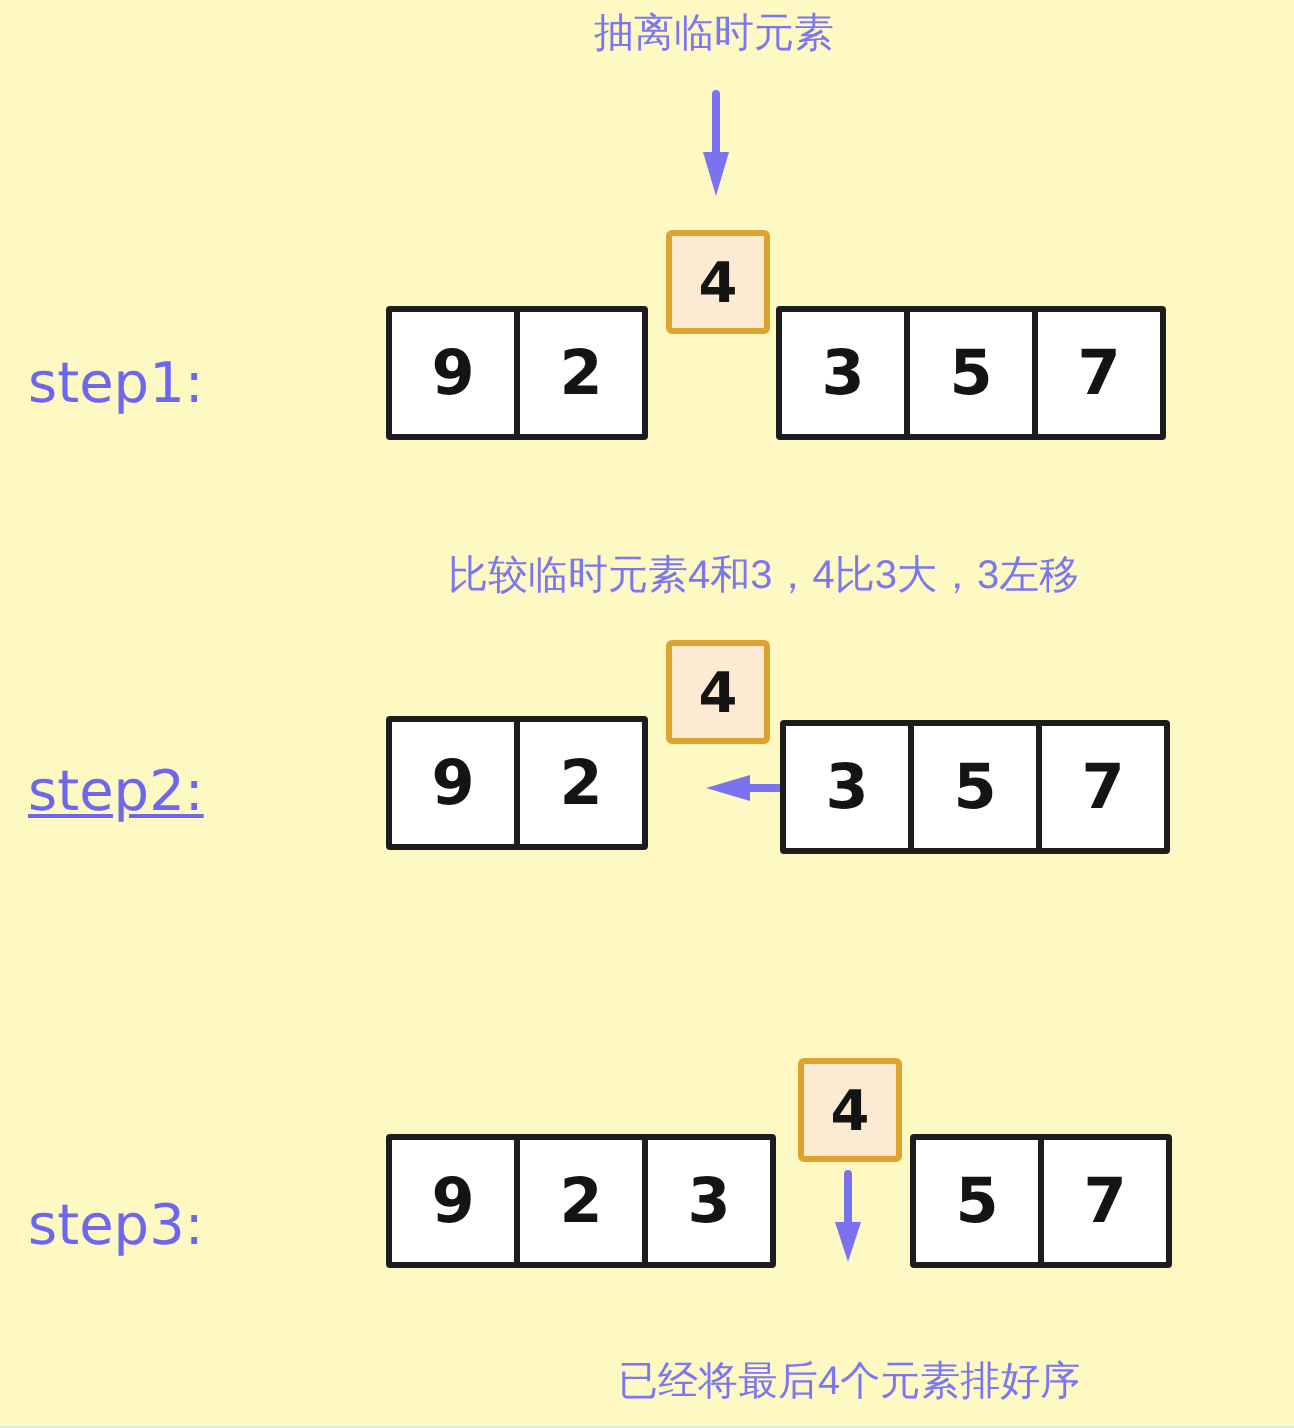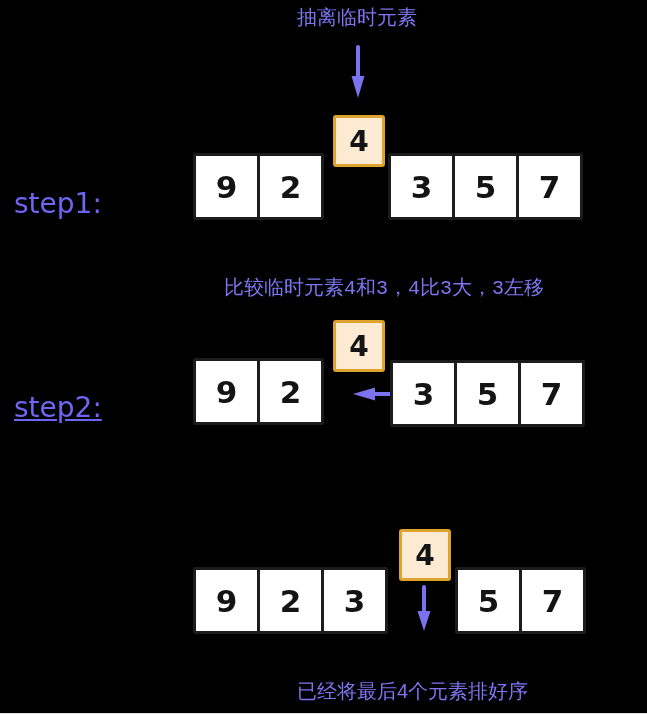--- a/index.html
+++ b/index.html
@@ -1,19 +1,19 @@
 <!DOCTYPE html>
 <html><head>
 <meta charset="utf-8">
 <style>
   html,body { margin:0; padding:0; background:#ffffff; }
   .page {
     position:relative;
     width:647px; height:714px;
-    background:#000000;
+    background:#fef9c3;
     border-bottom:1px solid #e3e3e3;
     box-sizing:border-box;
     overflow:hidden;
     font-family:"Liberation Sans", sans-serif;
   }
   .cn {
     position:absolute;
     font-size:20px;
     line-height:23px;
     color:#7b76f1;
@@ -22,21 +22,20 @@
   }
   .step-label {
     position:absolute;
     left:14px;
     font-size:28px;
     line-height:30px;
     font-weight:500;
     color:#6d66f0;
     font-family:"DejaVu Sans", sans-serif;
     white-space:nowrap;
-    margin-top:12px;
   }
   .group { position:absolute; display:flex; }
   .cell {
     width:67px; height:67px;
     box-sizing:border-box;
     border:3px solid #1c1c1c;
     border-radius:2px;
     background:#ffffff;
     display:flex; align-items:center; justify-content:center;
     font-family:"DejaVu Sans", sans-serif;
@@ -72,49 +71,50 @@
     <div class="cell">9</div>
     <div class="cell">2</div>
   </div>
   <div class="temp" style="left:333px; top:115px;">4</div>
   <div class="group" style="left:388px; top:153px;">
     <div class="cell">3</div>
     <div class="cell">5</div>
     <div class="cell">7</div>
   </div>
 
-  <div class="cn" style="left:224px; top:277px;font-family:Liberation Mono, monospace;">比较临时元素4和3，4比3大，3左移</div>
+  <div class="cn" style="left:224px; top:277px;">比较临时元素4和3，4比3大，3左移</div>
 
   <div class="step-label" style="top:381px;text-decoration:underline;">step2:</div>
   <div class="group" style="left:193px; top:358px;">
     <div class="cell">9</div>
     <div class="cell">2</div>
   </div>
   <div class="temp" style="left:333px; top:320px;">4</div>
   <svg class="arrow" style="left:350px; top:384px;" width="64" height="20" viewBox="0 0 64 20">
     <line x1="60" y1="10" x2="22" y2="10" stroke="#7b72f0" stroke-width="4" stroke-linecap="round"></line>
     <path d="M3 10 L25 3.5 L25 16.5 Z" fill="#7b72f0"></path>
   </svg>
   <div class="group" style="left:390px; top:360px;">
     <div class="cell">3</div>
     <div class="cell">5</div>
     <div class="cell">7</div>
   </div>
 
 
+  <div class="step-label" style="top:598px;">step3:</div>
   <div class="group" style="left:193px; top:567px;">
     <div class="cell">9</div>
     <div class="cell">2</div>
     <div class="cell">3</div>
   </div>
   <div class="temp" style="left:399px; top:529px;">4</div>
   <svg class="arrow" style="left:414px; top:584px;" width="20" height="50" viewBox="0 0 20 50">
     <line x1="10" y1="3" x2="10" y2="30" stroke="#7b72f0" stroke-width="4" stroke-linecap="round"></line>
     <path d="M10 47 L3.5 27 L16.5 27 Z" fill="#7b72f0"></path>
   </svg>
   <div class="group" style="left:455px; top:567px;">
     <div class="cell">5</div>
     <div class="cell">7</div>
   </div>
 
-  <div class="cn" style="left:297px; top:680px;">已经将最后4个元素排好序</div>
+  <div class="cn" style="left:309px; top:680px;">已经将最后4个元素排好序</div>
 
 </div>
 
 </body></html>

